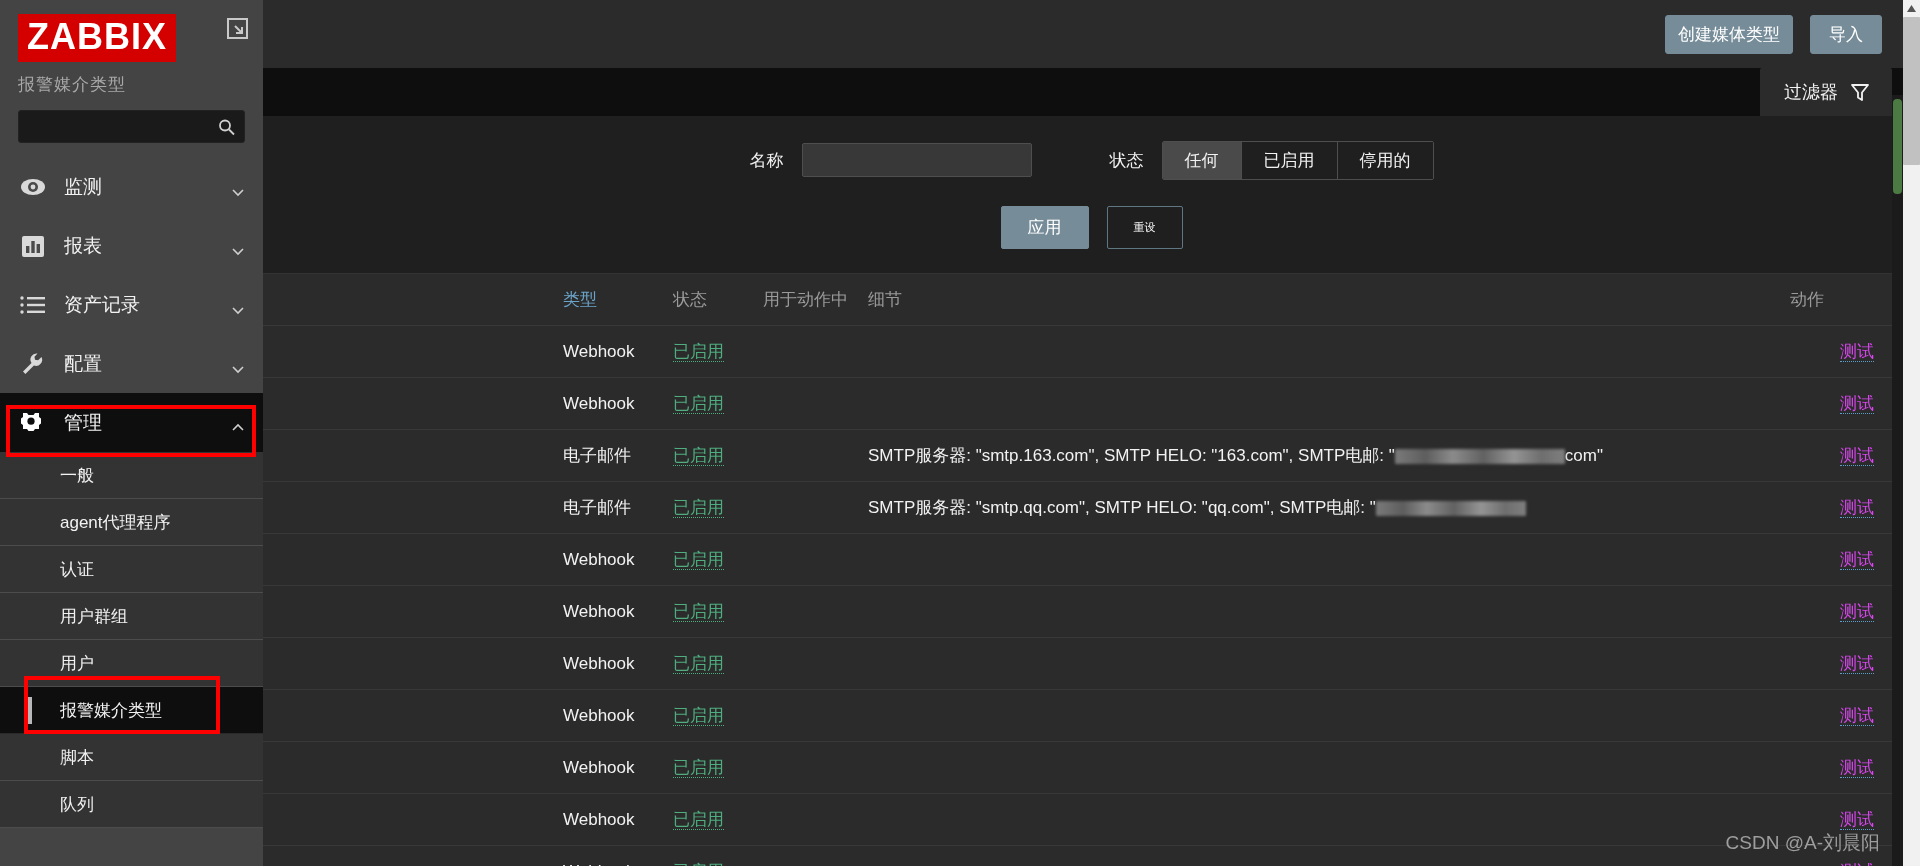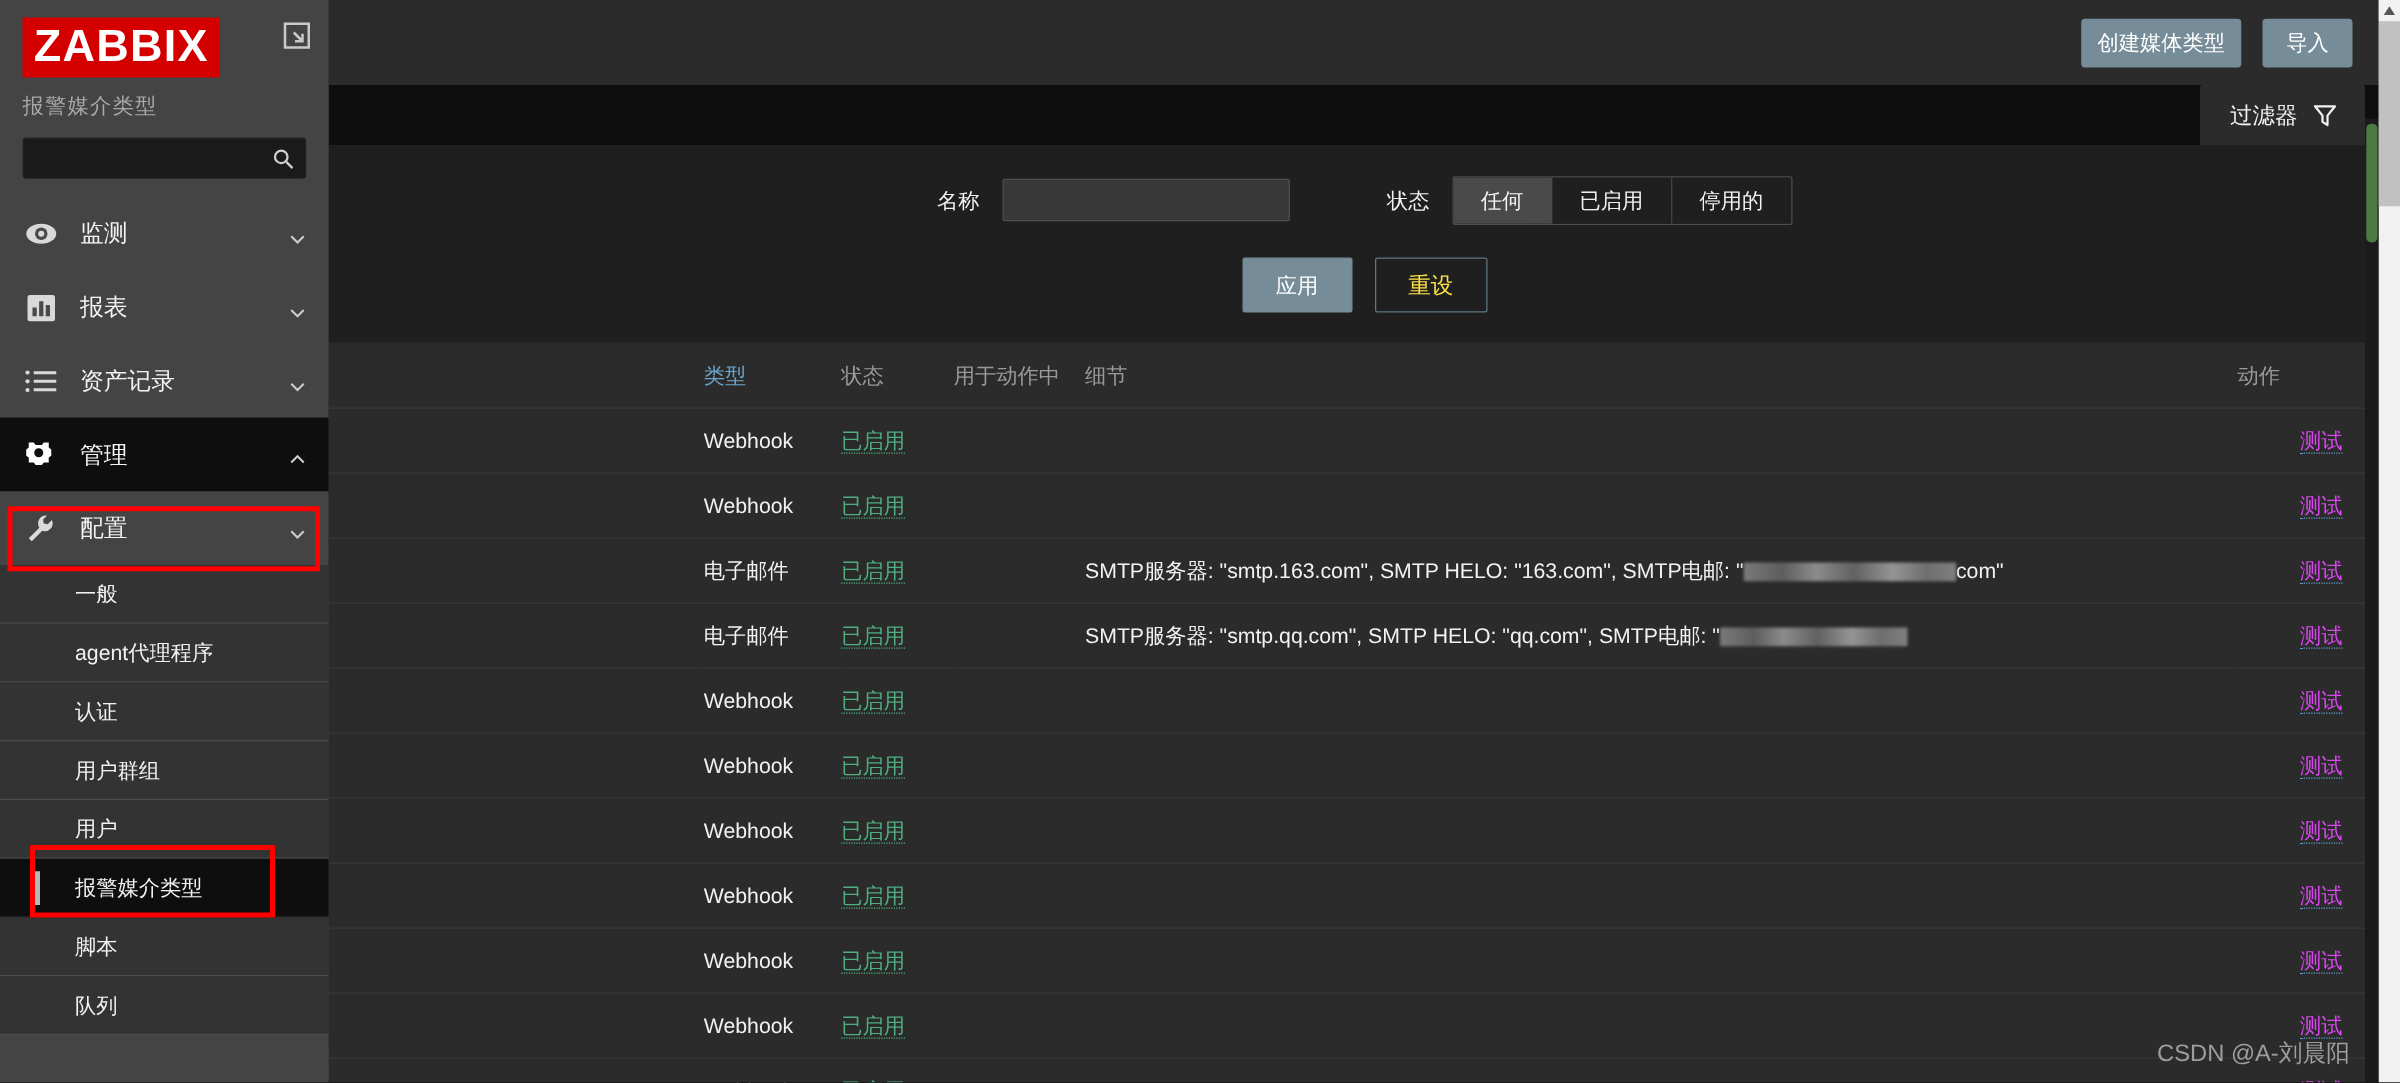--- a/index.html
+++ b/index.html
@@ -252,24 +252,24 @@
     color: #fff;
     border: 1px solid #768d99;
     padding: 9px 26px;
     font-size: 17px;
     border-radius: 2px;
     cursor: pointer;
     font-family: inherit;
   }
   .btn-reset {
     background: transparent;
-    color: #fde047;
+    color: #ffffff;
     border: 1px solid #5f7683;
     padding: 9px 26px;
-    font-size: 18px;
+    font-size: 11px;
     border-radius: 2px;
     cursor: pointer;
     font-family: inherit;
   }
 
   
   .table { width: 100%; border-collapse: collapse; background: #2b2b2b; }
   .table thead th {
     background: #2b2b2b;
     color: #9a9a9a;
@@ -435,45 +435,45 @@
           </svg>
         </span>
         <span>资产记录</span>
         <span class="chev">
           <svg width="12" height="12" viewBox="0 0 12 12">
               <path d="M1 4 L6 9 L11 4" fill="none" stroke="#cfcfcf" stroke-width="1.6"></path>
             </svg>
         </span>
       </div>
 
+      <div class="nav-item">
+        <span class="ico">
+          <svg width="26" height="26" viewBox="0 0 26 26">
+            <path d="M17.5 2.5 a6.2 6.2 0 0 0 -6.0 9.6 L3 20.6 l2.4 2.4 l8.5 -8.5 a6.2 6.2 0 0 0 7.6 -8.6 l-3.4 3.4 l-3.1 -0.5 l-0.5 -3.1 z" fill="#d9d9d9"></path>
+          </svg>
+        </span>
+        <span>配置</span>
+        <span class="chev">
+          <svg width="12" height="12" viewBox="0 0 12 12">
+              <path d="M1 4 L6 9 L11 4" fill="none" stroke="#cfcfcf" stroke-width="1.6"></path>
+            </svg>
+        </span>
+      </div>
+
       <div class="nav-item active">
         <span class="ico">
           <svg width="28" height="28" viewBox="0 0 28 28">
             <path d="M4 4 h4 l1.5 2 h5 L16 4 h4 v4 l2 1.5 v5 L20 16 v4 h-4 l-1.5 2 h-5 L8 20 H4 v-4 l-2 -1.5 v-5 L4 8 z" fill="#ffffff"></path>
             <circle cx="12" cy="12.2" r="3.6" fill="#0e0e0e"></circle>
           </svg>
         </span>
         <span>管理</span>
         <span class="chev">
           <svg width="12" height="12" viewBox="0 0 12 12">
               <path d="M1 8 L6 3 L11 8" fill="none" stroke="#cfcfcf" stroke-width="1.6"></path>
-            </svg>
-        </span>
-      </div>
-
-      <div class="nav-item">
-        <span class="ico">
-          <svg width="26" height="26" viewBox="0 0 26 26">
-            <path d="M17.5 2.5 a6.2 6.2 0 0 0 -6.0 9.6 L3 20.6 l2.4 2.4 l8.5 -8.5 a6.2 6.2 0 0 0 7.6 -8.6 l-3.4 3.4 l-3.1 -0.5 l-0.5 -3.1 z" fill="#d9d9d9"></path>
-          </svg>
-        </span>
-        <span>配置</span>
-        <span class="chev">
-          <svg width="12" height="12" viewBox="0 0 12 12">
-              <path d="M1 4 L6 9 L11 4" fill="none" stroke="#cfcfcf" stroke-width="1.6"></path>
             </svg>
         </span>
       </div>
 
       <div class="submenu">
         <div class="sub-item">
           <span>一般</span>
         </div>
         <div class="sub-item">
           <span>agent代理程序</span>

